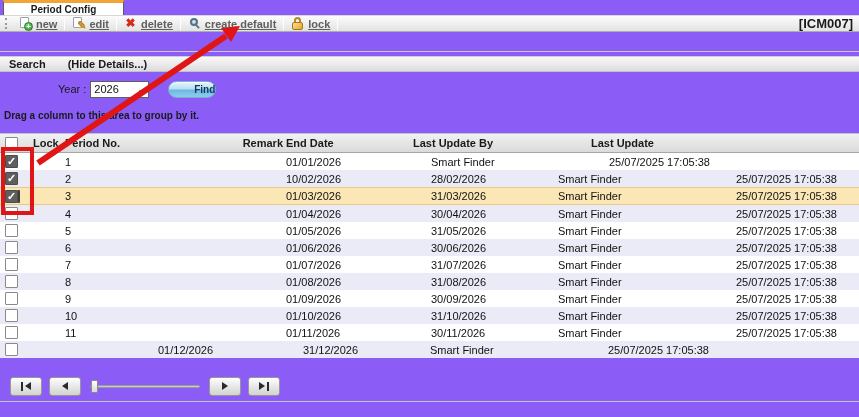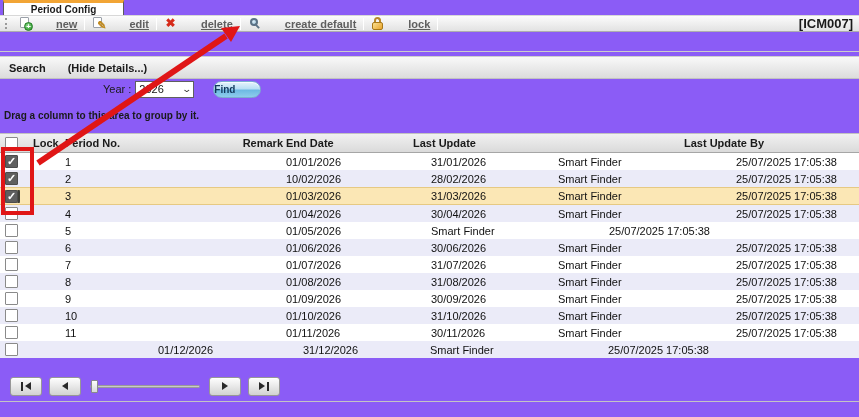--- a/index.html
+++ b/index.html
@@ -23,21 +23,21 @@
     position:absolute; left:0; top:15px; width:859px; height:17px;
     background:linear-gradient(#fcfcfc,#e2e2e2);
     border-top:1px solid #d8d8d8; border-bottom:1px solid #aeaeae;
     display:flex; align-items:center; padding:0 4px;
   }
   .grip { width:4px; height:11px; border-left:2px dotted #9a9a9a; margin:0 4px 0 1px; }
   .tbtn {
     display:flex; align-items:center; gap:4px; padding:0 6px; height:15px;
     color:#5f5f5f; font-weight:bold; font-size:11px; cursor:pointer; white-space:nowrap;
   }
-  .tbtn .lbl { text-decoration:underline;margin-left:20px; }
+  .tbtn .lbl { text-decoration:underline; }
   .tsep { width:1px; height:12px; background:#b8b8b8; border-right:1px solid #fff; margin:0 1px; }
   .screen-code { margin-left:auto; font-weight:bold; color:#1a1a1a; font-size:13px; padding-right:2px; }
 
   
   .ic { display:inline-block; position:relative; width:13px; height:13px; flex:0 0 auto; }
   .ic-page { position:absolute; left:1px; top:0; width:9px; height:11px; background:#fff; border:1px solid #9aa0a8; border-radius:1px; }
   .ic-new .badge { position:absolute; right:-1px; bottom:-1px; width:9px; height:9px; border-radius:50%;
     background:radial-gradient(circle at 35% 30%, #7fd27f, #2e9a2e); border:1px solid #1d7a1d;
     color:#fff; font-size:8px; line-height:7px; text-align:center; font-weight:bold; }
   .ic-edit .pencil { position:absolute; right:-1px; bottom:-2px; font-size:11px; color:#c08a20; }
@@ -45,41 +45,41 @@
   .ic-mag { position:absolute; left:2px; top:1px; width:8px; height:8px; border:2px solid #5b7285; border-radius:50%;
     background:radial-gradient(circle at 35% 35%, #dff0fa, #9cc4dd); }
   .ic-mag::after { content:""; position:absolute; right:-4px; bottom:-3px; width:6px; height:2px; background:#5b7285; transform:rotate(45deg); }
   .ic-lock .shackle { position:absolute; left:3px; top:0; width:7px; height:7px; border:2px solid #b8872a; border-bottom:none; border-radius:4px 4px 0 0; }
   .ic-lock .body { position:absolute; left:1px; bottom:0; width:11px; height:8px;
     background:linear-gradient(135deg,#fadf8e,#e8a52e); border:1px solid #a87818; border-radius:2px; }
 
   
   .rule-top { position:absolute; left:0; top:51px; width:859px; border-top:1px solid #cccccc; }
   .searchbar {
-    position:absolute; left:0; top:56px; width:859px; height:23px;
+    position:absolute; left:0; top:56px; width:859px; height:16px;
     background:linear-gradient(#f9f9f9,#dcdcdc);
     border-top:1px solid #cfcfcf; border-bottom:1px solid #c2c2c2;
     display:flex; align-items:center; gap:22px; padding-left:9px;
     font-weight:bold; font-size:11px; color:#1a1a1a;
   }
   .searchbar .toggle { cursor:pointer; }
 
   
   .filter-row { position:absolute; left:0; top:79px; width:859px; height:20px; display:flex; align-items:center; }
-  .filter-row .ylabel { margin-left:103px; font-size:11px; color:#1a1a1a; }
+  .filter-row .ylabel { margin-left:58px; font-size:11px; color:#1a1a1a; }
   .select {
     margin-left:4px; width:59px; height:17px; background:#fff; border:1px solid #5f5f5f;
     display:flex; align-items:center; justify-content:space-between; padding:0 3px; font-size:11px; cursor:pointer;
   }
   .select .chev { font-size:9px; color:#333; transform:scaleX(1.4); }
   .find-btn {
     margin-left:19px; width:48px; height:17px; border-radius:9px;
     background:linear-gradient(#e6f4fc 0%, #b9e0f4 45%, #6db9e3 55%, #8ecdec 100%);
     border:1px solid #79aecf; box-shadow:inset 0 1px 0 #f4fbff;
-    font-size:10px; font-weight:bold; color:#10395c; text-align:left; line-height:15px; cursor:pointer;
+    font-size:10px; font-weight:bold; color:#10395c; text-align:right; line-height:15px; cursor:pointer;
   }
 
   
   .group-hint { position:absolute; left:4px; top:110px; font-size:10px; font-weight:bold; color:#1a1a1a; }
   .grid { position:absolute; left:0; top:133px; width:859px; }
   .grid-header {
     display:flex; height:20px; align-items:center;
     background:linear-gradient(#f1f1f1,#dadada);
     border-top:1px solid #c2c2c2; border-bottom:1px solid #a6a6a6;
     font-weight:bold; font-size:11px; color:#1a1a1a;
@@ -191,35 +191,34 @@
 
   <div class="grid">
     <div class="grid-header">
       <div class="cell c-cb">
         <span class="cb"></span>
       </div>
       <div class="cell c-lock">Lock</div>
       <div class="cell c-period">Period No.</div>
       <div class="cell c-remark">Remark</div>
       <div class="cell c-end">End Date</div>
+      <div class="cell c-by">Last Update By</div>
       <div class="cell c-upd">Last Update</div>
-      <div class="cell c-by">Last Update By</div>
     </div>
 
     <div class="grid-body">
 
         <div class="grid-row">
           <div class="cell c-cb">
             <span class="cb checked"></span>
           </div>
           <div class="cell c-lock"></div>
           <div class="cell c-period">1</div>
           <div class="cell c-remark"></div>
           <div class="cell c-begin">01/01/2026</div>
-          <div class="cell c-end">31/01/2026</div>
           <div class="cell c-by">Smart Finder</div>
           <div class="cell c-upd">25/07/2025 17:05:38</div>
         </div>
 
         <div class="grid-row alt">
           <div class="cell c-cb">
             <span class="cb checked"></span>
           </div>
           <div class="cell c-lock"></div>
           <div class="cell c-period">2</div>
@@ -257,20 +256,21 @@
         </div>
 
         <div class="grid-row">
           <div class="cell c-cb">
             <span class="cb"></span>
           </div>
           <div class="cell c-lock"></div>
           <div class="cell c-period">5</div>
           <div class="cell c-remark"></div>
           <div class="cell c-begin">01/05/2026</div>
+          <div class="cell c-end">31/05/2026</div>
           <div class="cell c-by">Smart Finder</div>
           <div class="cell c-upd">25/07/2025 17:05:38</div>
         </div>
 
         <div class="grid-row alt">
           <div class="cell c-cb">
             <span class="cb"></span>
           </div>
           <div class="cell c-lock"></div>
           <div class="cell c-period">6</div>

